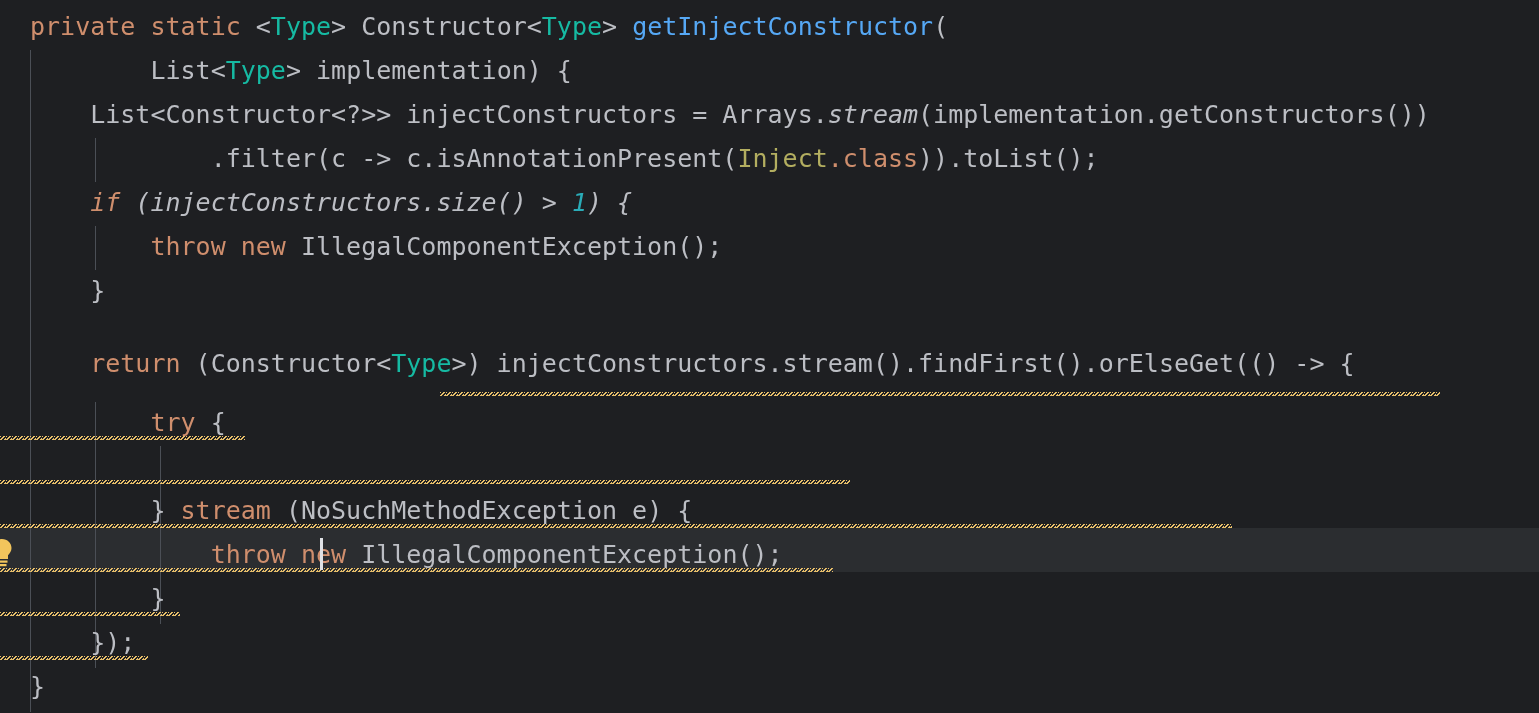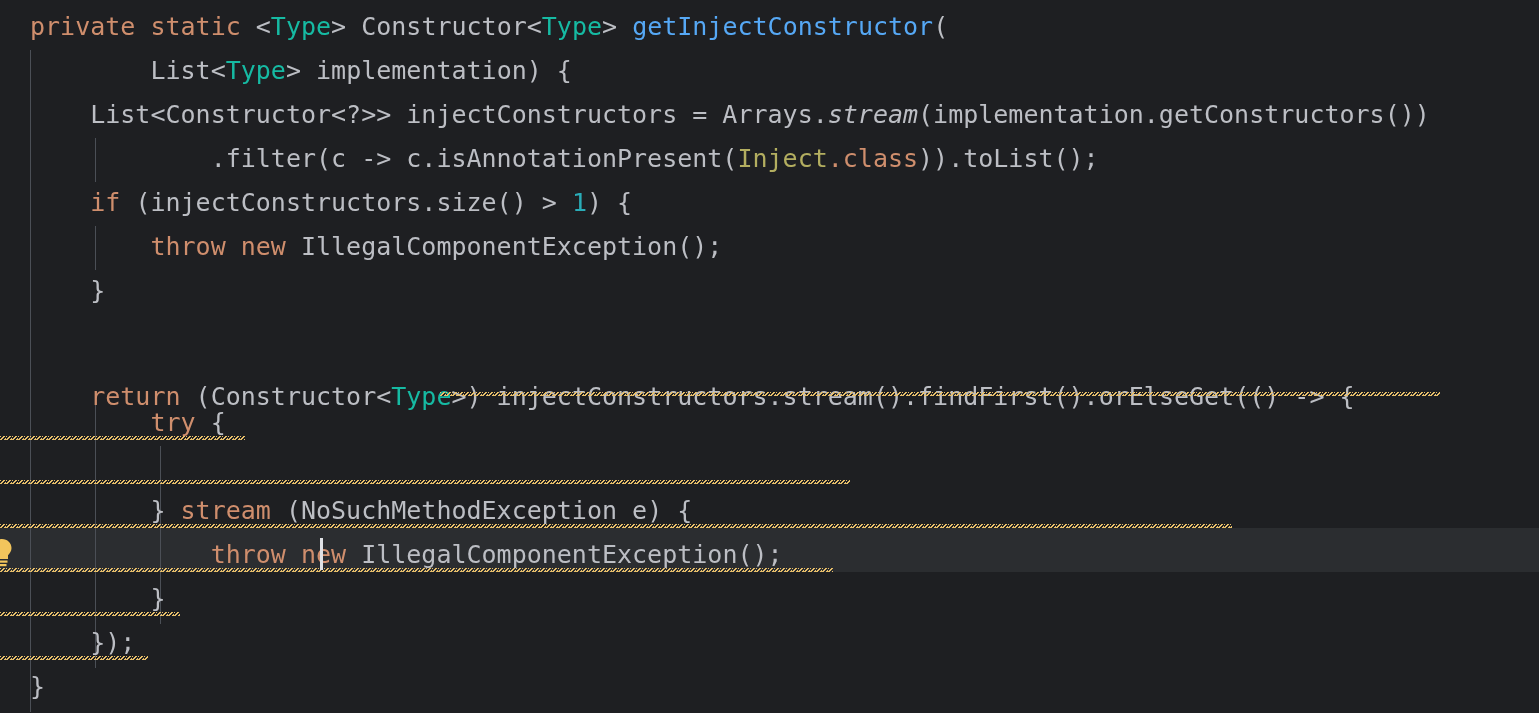--- a/index.html
+++ b/index.html
@@ -96,29 +96,29 @@
   <div class="code-layer">
 
     <div class="line" style="top:5px;"><span class="ln-inner"><span class="kw">private</span><span class="punct"> </span><span class="kw">static</span><span class="punct"> &lt;</span><span class="gen">Type</span><span class="punct">&gt; </span><span class="typ">Constructor</span><span class="punct">&lt;</span><span class="gen">Type</span><span class="punct">&gt; </span><span class="meth">getInjectConstructor</span><span class="punct">(</span></span></div>
 
     <div class="line" style="top:49px;"><span class="ln-inner"><span class="punct">        </span><span class="typ">List</span><span class="punct">&lt;</span><span class="gen">Type</span><span class="punct">&gt; </span><span class="typ">implementation</span><span class="punct">) {</span></span></div>
 
     <div class="line" style="top:93px;"><span class="ln-inner"><span class="punct">    </span><span class="typ">List&lt;Constructor&lt;?&gt;&gt; injectConstructors = Arrays.</span><span class="typ stat">stream</span><span class="typ">(implementation.getConstructors())</span></span></div>
 
     <div class="line" style="top:137px;"><span class="ln-inner"><span class="punct">            </span><span class="typ">.filter(c -&gt; c.isAnnotationPresent(</span><span class="anno">Inject</span><span class="kw">.class</span><span class="typ">)).toList();</span></span></div>
 
-    <div class="line" style="top:181px;"><span class="ln-inner"><span class="punct">    </span><span class="kw">if</span><span class="typ"> (injectConstructors.size() &gt; </span><span class="num">1</span><span class="typ">) {</span></span></div>
+    <div class="line" style="top:181px;font-style:italic;"><span class="ln-inner"><span class="punct">    </span><span class="kw">if</span><span class="typ"> (injectConstructors.size() &gt; </span><span class="num">1</span><span class="typ">) {</span></span></div>
 
     <div class="line" style="top:225px;"><span class="ln-inner"><span class="punct">        </span><span class="kw">throw new</span><span class="typ"> IllegalComponentException();</span></span></div>
 
     <div class="line" style="top:269px;"><span class="ln-inner"><span class="typ">    }</span></span></div>
 
     <div class="line" style="top:313px;"><span class="ln-inner"><span class="typ"> </span></span></div>
 
-    <div class="line" style="top:375px;"><span class="ln-inner"><span class="punct">    </span><span class="kw">return</span><span class="typ"> (Constructor&lt;</span><span class="gen">Type</span><span class="typ">&gt;) injectConstructors.stream().findFirst().orElseGet(() -&gt; {</span></span></div>
+    <div class="line" style="top:342px;"><span class="ln-inner"><span class="punct">    </span><span class="kw">return</span><span class="typ"> (Constructor&lt;</span><span class="gen">Type</span><span class="typ">&gt;) injectConstructors.stream().findFirst().orElseGet(() -&gt; {</span></span></div>
 
     <div class="line" style="top:401px;"><span class="ln-inner"><span class="punct">        </span><span class="kw">try</span><span class="typ"> {</span></span></div>
 
 
     <div class="line" style="top:489px;"><span class="ln-inner"><span class="punct">        </span><span class="typ">} </span><span class="kw">stream</span><span class="typ"> (NoSuchMethodException e) {</span></span></div>
 
     <div class="line" style="top:533px;"><span class="ln-inner"><span class="punct">            </span><span class="kw">throw new</span><span class="typ"> IllegalComponentException();</span></span></div>
 
     <div class="line" style="top:577px;"><span class="ln-inner"><span class="typ">        }</span></span></div>
 

